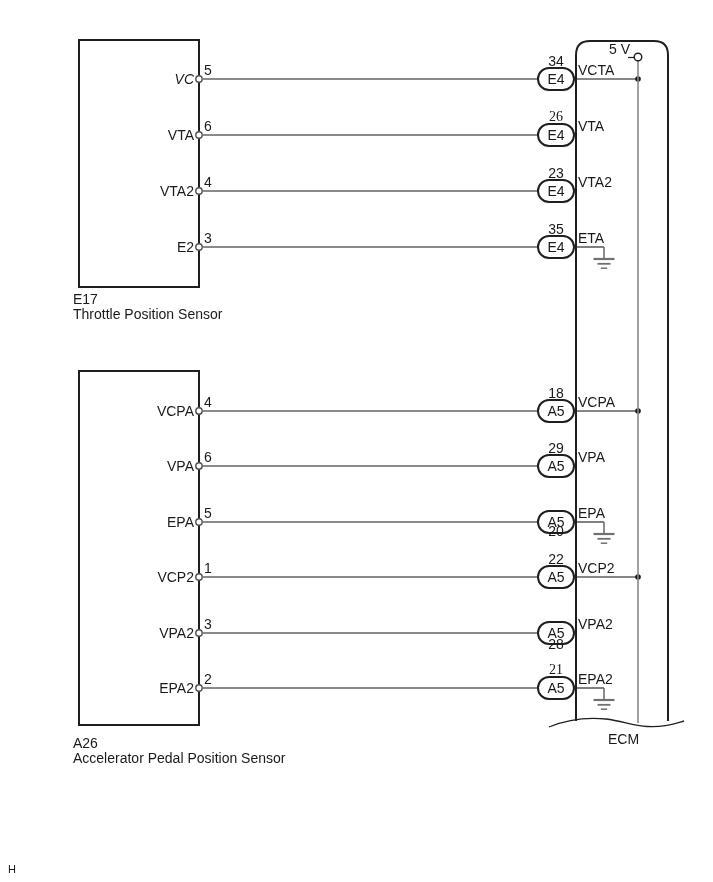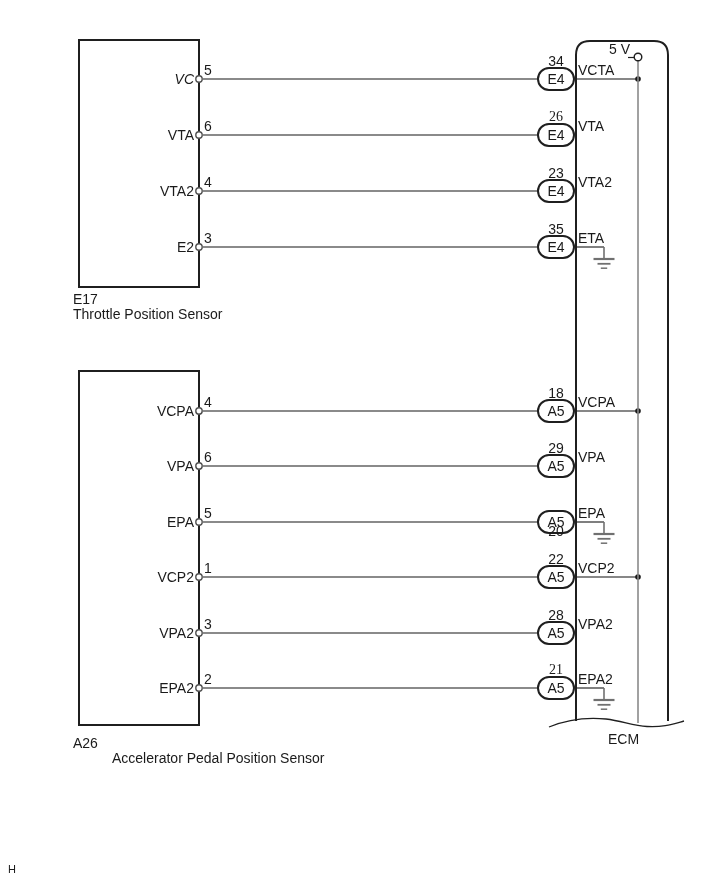--- a/index.html
+++ b/index.html
@@ -98,21 +98,21 @@
       <div class="t" style="left: 204px; top: 174px;">4</div>
       <div class="t center" style="left: 531px; width: 50px; top: 165px;">23</div>
       <div class="t center" style="left: 538px; width: 36px; top: 183px;">E4</div>
       <div class="t" style="left: 578px; top: 174px;">VTA2</div>
       <div class="t right" style="right: 519px; top: 239px;">E2</div>
       <div class="t" style="left: 204px; top: 230px;">3</div>
       <div class="t center" style="left: 531px; width: 50px; top: 221px;">35</div>
       <div class="t center" style="left: 538px; width: 36px; top: 239px;">E4</div>
       <div class="t" style="left: 578px; top: 230px;">ETA</div>
       <div class="t" style="left: 73px; top: 735px;">A26</div>
-      <div class="t" style="left: 73px; top: 750px; margin-left: 39px;">Accelerator Pedal Position Sensor</div>
+      <div class="t" style="left: 73px; top: 750px;">Accelerator Pedal Position Sensor</div>
       <div class="t right" style="right: 519px; top: 403px;">VCPA</div>
       <div class="t" style="left: 204px; top: 394px;">4</div>
       <div class="t center" style="left: 531px; width: 50px; top: 385px;">18</div>
       <div class="t center" style="left: 538px; width: 36px; top: 403px;">A5</div>
       <div class="t" style="left: 578px; top: 394px;">VCPA</div>
       <div class="t right" style="right: 519px; top: 458px;">VPA</div>
       <div class="t" style="left: 204px; top: 449px;">6</div>
       <div class="t center" style="left: 531px; width: 50px; top: 440px;">29</div>
       <div class="t center" style="left: 538px; width: 36px; top: 458px;">A5</div>
       <div class="t" style="left: 578px; top: 449px;">VPA</div>
@@ -121,21 +121,21 @@
       <div class="t center" style="left: 531px; width: 50px; top: 523px;">20</div>
       <div class="t center" style="left: 538px; width: 36px; top: 514px;">A5</div>
       <div class="t" style="left: 578px; top: 505px;">EPA</div>
       <div class="t right" style="right: 519px; top: 569px;">VCP2</div>
       <div class="t" style="left: 204px; top: 560px;">1</div>
       <div class="t center" style="left: 531px; width: 50px; top: 551px;">22</div>
       <div class="t center" style="left: 538px; width: 36px; top: 569px;">A5</div>
       <div class="t" style="left: 578px; top: 560px;">VCP2</div>
       <div class="t right" style="right: 519px; top: 625px;">VPA2</div>
       <div class="t" style="left: 204px; top: 616px;">3</div>
-      <div class="t center" style="left: 531px; width: 50px; top: 607px;">28</div>
+      <div class="t center" style="left: 531px; width: 50px; top: 636px;">28</div>
       <div class="t center" style="left: 538px; width: 36px; top: 625px;">A5</div>
       <div class="t" style="left: 578px; top: 616px;">VPA2</div>
       <div class="t right" style="right: 519px; top: 680px;">EPA2</div>
       <div class="t" style="left: 204px; top: 671px;">2</div>
       <div class="t center" style="left: 531px; width: 50px; top: 662px; font-family: Liberation Serif, serif;">21</div>
       <div class="t center" style="left: 538px; width: 36px; top: 680px;">A5</div>
       <div class="t" style="left: 578px; top: 671px;">EPA2</div>
     </div>
   <div class="t right supply-label">5 V</div>
   <div class="t ecm-label">ECM</div>

